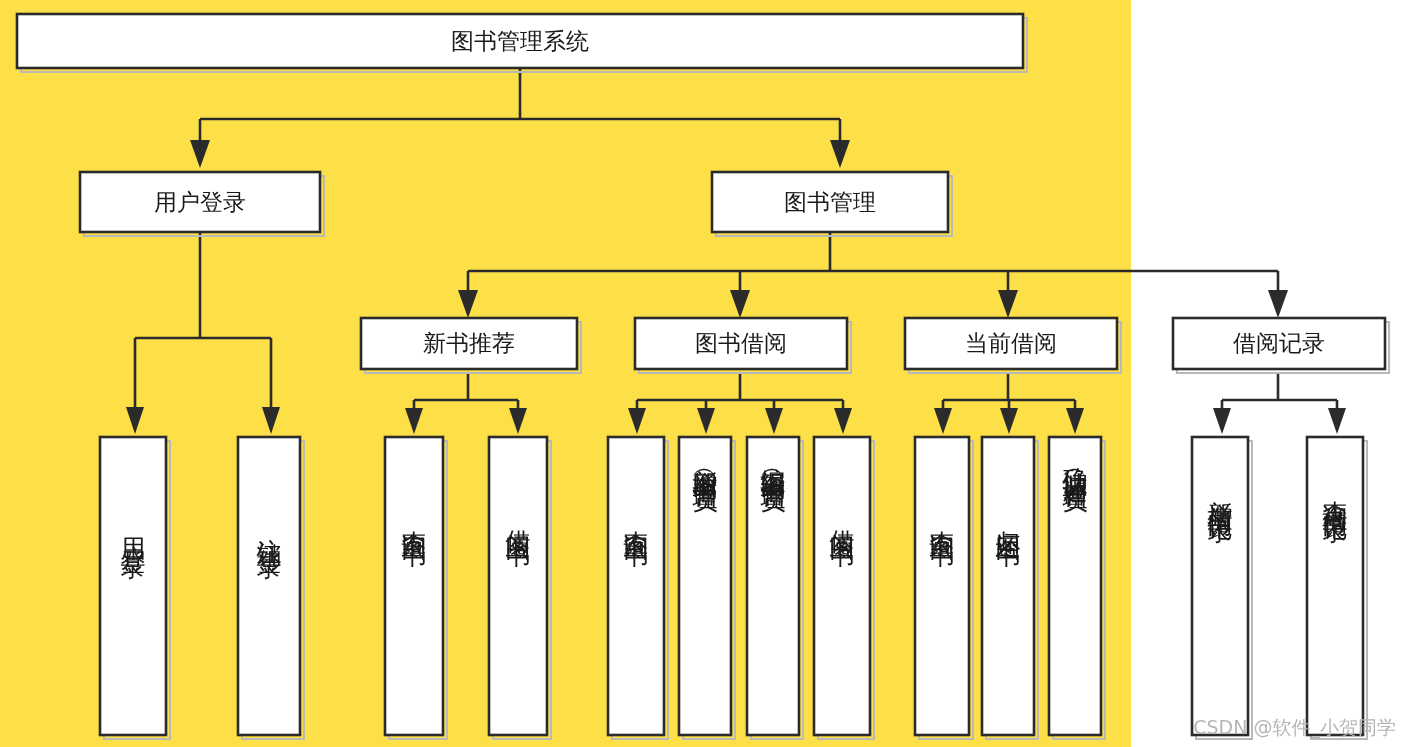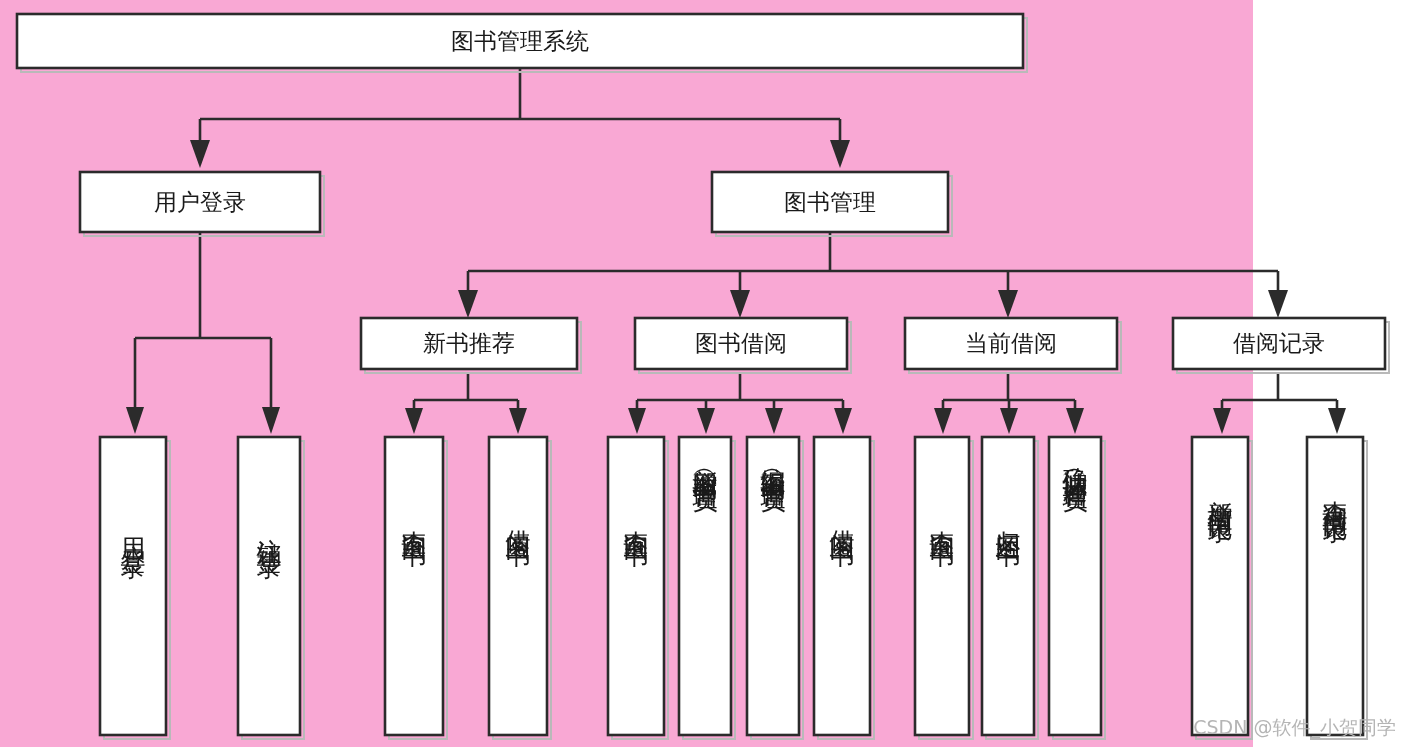--- a/index.html
+++ b/index.html
@@ -9,23 +9,23 @@
   }
   body {
     width: 1405px;
     height: 747px;
     font-family: "DejaVu Sans", "Liberation Sans", sans-serif;
     overflow: hidden;
     position: relative;
   }
   #diagram-root {
     position: relative;
-    width: 1253px;
+    width: 1131px;
     height: 747px;
-    background: #f9a8d4;
+    background: #fde047;
     text-decoration: underline;
   }
   svg.diagram-canvas {
     position: absolute;
     top: 0; left: 0;
     width: 1405px;
     height: 747px;
     display: block;
   }
   .node-box {

